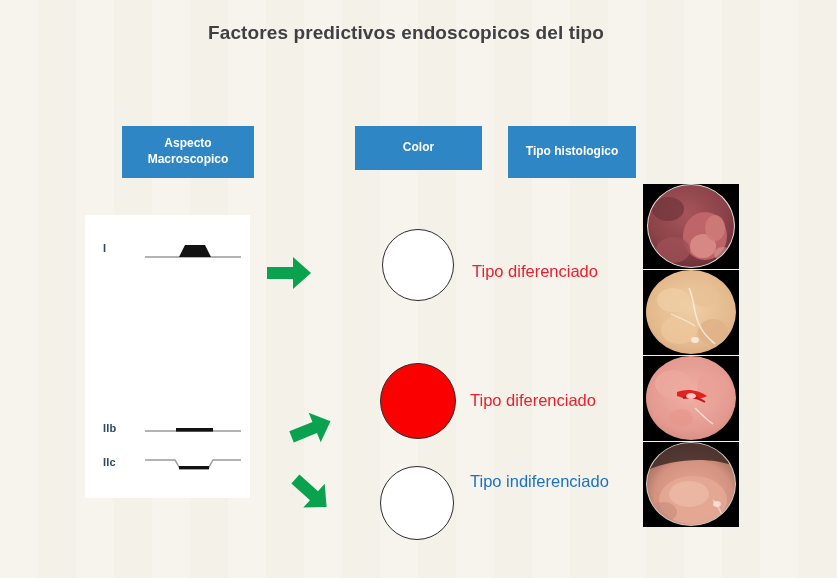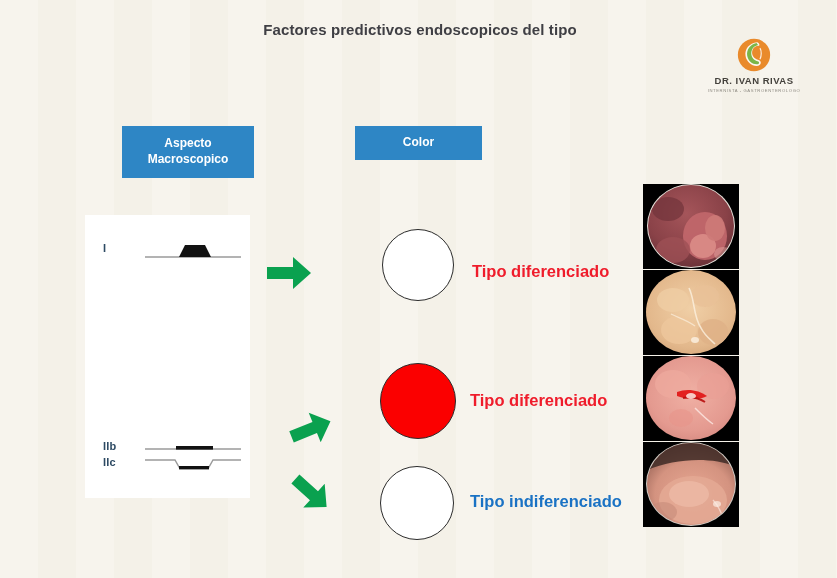--- a/index.html
+++ b/index.html
@@ -20,25 +20,25 @@
     background:
       repeating-linear-gradient(90deg,
         #f7f4ed 0px, #f7f4ed 38px,
         #f4f1e8 38px, #f4f1e8 76px);
     overflow: hidden;
   }
 
   
   #title {
     position: absolute;
-    left: 200px;
+    left: 186px;
     top: 20px;
     width: 440px;
     text-align: center;
-    font-size: 15px;
+    font-size: 19px;
     font-weight: bold;
     line-height: 1.35;
     color: #3f3f44;
     letter-spacing: 0.1px;
   }
   #title .line { display: block; }
 
   
   #logo {
     position: absolute;
@@ -75,21 +75,21 @@
     color: #ffffff;
     font-weight: bold;
     font-size: 12px;
     line-height: 1.3;
     display: flex;
     align-items: center;
     justify-content: center;
     text-align: center;
   }
   #hdr-aspecto { left: 122px; top: 126px; width: 132px; height: 52px; }
-  #hdr-color   { left: 355px; top: 126px; width: 127px; height: 34px; }
+  #hdr-color   { left: 355px; top: 126px; width: 127px; height: 44px; }
   #hdr-tipo    { left: 508px; top: 126px; width: 128px; height: 52px; }
 
   
   #macro-panel {
     position: absolute;
     left: 85px;
     top: 215px;
     width: 165px;
     height: 283px;
     background: #ffffff;
@@ -111,21 +111,21 @@
   }
   .lesion-art {
     position: absolute;
     left: 58px;
     top: 0;
     width: 100px;
     height: 34px;
   }
   #row-I   { top: 18px; }
   #row-IIa { top: 95px; }
-  #row-IIb { top: 216px; }
+  #row-IIb { top: 198px; }
   #row-IIc { top: 232px; }
 
   
   .arrow { position: absolute; }
   #arrow-1 { left: 265px; top: 252px; width: 48px; height: 42px; }
   #arrow-2 { left: 288px; top: 408px; width: 46px; height: 42px; }
   #arrow-3 { left: 288px; top: 470px; width: 46px; height: 46px; }
 
   
   .circle {
@@ -141,26 +141,26 @@
     background: #fb0000;
     border: 1.3px solid #2b2b2b;
   }
   #circle-1 { left: 382px; top: 229px; width: 72px; height: 72px; }
   #circle-2 { left: 380px; top: 363px; width: 76px; height: 76px; }
   #circle-3 { left: 380px; top: 466px; width: 74px; height: 74px; }
 
   .result-label {
     position: absolute;
     font-size: 16.5px;
-    font-weight: bold;
+    font-weight: normal;
     white-space: nowrap;
   }
   #label-1 { left: 472px; top: 262px; color: #ef1c2b; }
   #label-2 { left: 470px; top: 391px; color: #ef1c2b; }
-  #label-3 { left: 470px; top: 492px; color: #1a72c4; text-align: right; }
+  #label-3 { left: 470px; top: 472px; color: #1a72c4; text-align: right; }
 
   
   .photo {
     position: absolute;
     left: 643px;
     width: 96px;
     height: 85px;
     background: #000000;
     overflow: hidden;
   }
@@ -172,38 +172,29 @@
 </style>
 </head>
 <body>
 
 <div id="slide">
 
   <div id="title">
     <span class="line">Factores predictivos endoscopicos del tipo</span>
   </div>
 
-  <div id="logo">
-    <svg id="logo-mark" viewBox="0 0 40 40">
-      <circle cx="20" cy="20" r="19" fill="#e98a2b"></circle>
-      <path d="M24 5 C14 6 9 13 10 21 C11 28 17 33 23 33 C26 33 28 31 28 29 C28 26 25 26 23 25 C19 23 17 19 18 15 C19 11 22 9 26 9 C27 8 26 6 24 5 Z" fill="#ffffff" opacity="0.92"></path>
-      <path d="M23 6 C15 8 11 14 12 21 C13 27 18 31 23 31 C25 31 26 30 26 29 C26 27.5 24.5 27.5 23 27 C18.5 25.5 16 21 17 16 C18 11 22 8.5 25 8.5 Z" fill="#7ab648"></path>
-      <path d="M27 12 C29 15 29 21 27 25" stroke="#ffffff" stroke-width="1.4" fill="none" opacity="0.85"></path>
-    </svg>
-    <div id="logo-name">DR. IVAN RIVAS</div>
-    <div id="logo-sub">INTERNISTA - GASTROENTEROLOGO</div>
-  </div>
 
   <div class="hdr" id="hdr-aspecto">
     <div>
       <span>Aspecto</span><br>
       <span>Macroscopico</span>
     </div>
   </div>
   <div class="hdr" id="hdr-color">Color</div>
+  <div class="hdr" id="hdr-tipo">Tipo histologico</div>
 
   <div id="macro-panel">
 
     <div class="lesion-row" id="row-I">
       <span class="lesion-label">I</span>
       <svg class="lesion-art" viewBox="0 0 100 34">
         <line x1="2" y1="24" x2="98" y2="24" stroke="#9a9a9a" stroke-width="1.4"></line>
         <path d="M36 24 L42 12 L62 12 L68 24 Z" fill="#121212"></path>
       </svg>
     </div>

